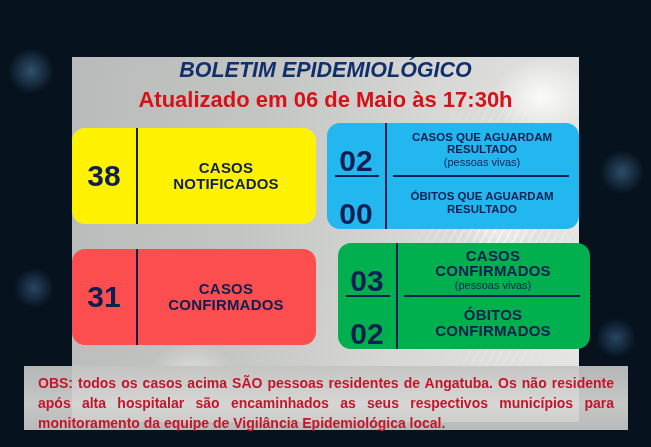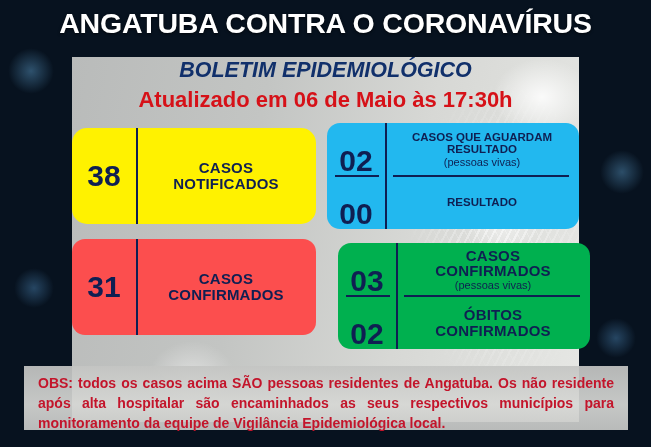--- a/index.html
+++ b/index.html
@@ -133,25 +133,24 @@
     font-weight:normal;
     font-size:11px;
     text-align:center;
     line-height:1.1;
   }
 
   
   #card-notificados{
     left:72px;top:128px;width:244px;height:96px;
     background:#fff200;
-    border-radius:15px;
   }
   #card-notificados .vdiv{left:64px;}
   #card-descartados{
-    left:72px;top:239px;width:244px;height:96px;
+    left:72px;top:249px;width:244px;height:96px;
     background:#fc4e4e;
   }
   #card-descartados .vdiv{left:64px;}
 
   
   .split-card{
     position:absolute;
     border-radius:13px;
     overflow:hidden;
     box-sizing:border-box;
@@ -216,21 +215,20 @@
 <body>
 
 <div id="poster">
 
   <div class="blob" style="left:8px;top:48px;width:46px;height:46px;background:radial-gradient(circle,rgba(120,200,255,.35),rgba(120,200,255,0) 70%);"></div>
   <div class="blob" style="left:14px;top:268px;width:40px;height:40px;background:radial-gradient(circle,rgba(110,190,255,.30),rgba(110,190,255,0) 70%);"></div>
   <div class="blob" style="left:600px;top:150px;width:44px;height:44px;background:radial-gradient(circle,rgba(120,200,255,.33),rgba(120,200,255,0) 70%);"></div>
   <div class="blob" style="left:596px;top:318px;width:40px;height:40px;background:radial-gradient(circle,rgba(110,190,255,.30),rgba(110,190,255,0) 70%);"></div>
 
   <div id="header-band"></div>
-  <div id="main-title">ANGATUBA CONTRA O CORONAVÍRUS</div>
 
   <div id="content-panel">
     <div id="panel-texture"></div>
   </div>
 
   <div id="subtitle">BOLETIM EPIDEMIOLÓGICO</div>
   <div id="updated">Atualizado em 06 de Maio às 17:30h</div>
 
   <div class="card" id="card-notificados">
     <div class="vdiv"></div>
@@ -268,20 +266,21 @@
         <span class="lbl small">RESULTADO</span>
         <span class="sub-note">(pessoas vivas)</span>
       </div>
     </div>
 
     <div class="split-row">
       <div class="num-col">
         <span class="big-num">00</span>
       </div>
       <div class="label-col">
+        <span class="lbl small">ÓBITOS QUE AGUARDAM</span>
         <span class="lbl small">RESULTADO</span>
       </div>
     </div>
   </div>
 
   <div class="split-card" id="card-confirmados">
     <div class="vdiv"></div>
     <div class="hsep-num"></div>
     <div class="hsep-lbl"></div>
 

